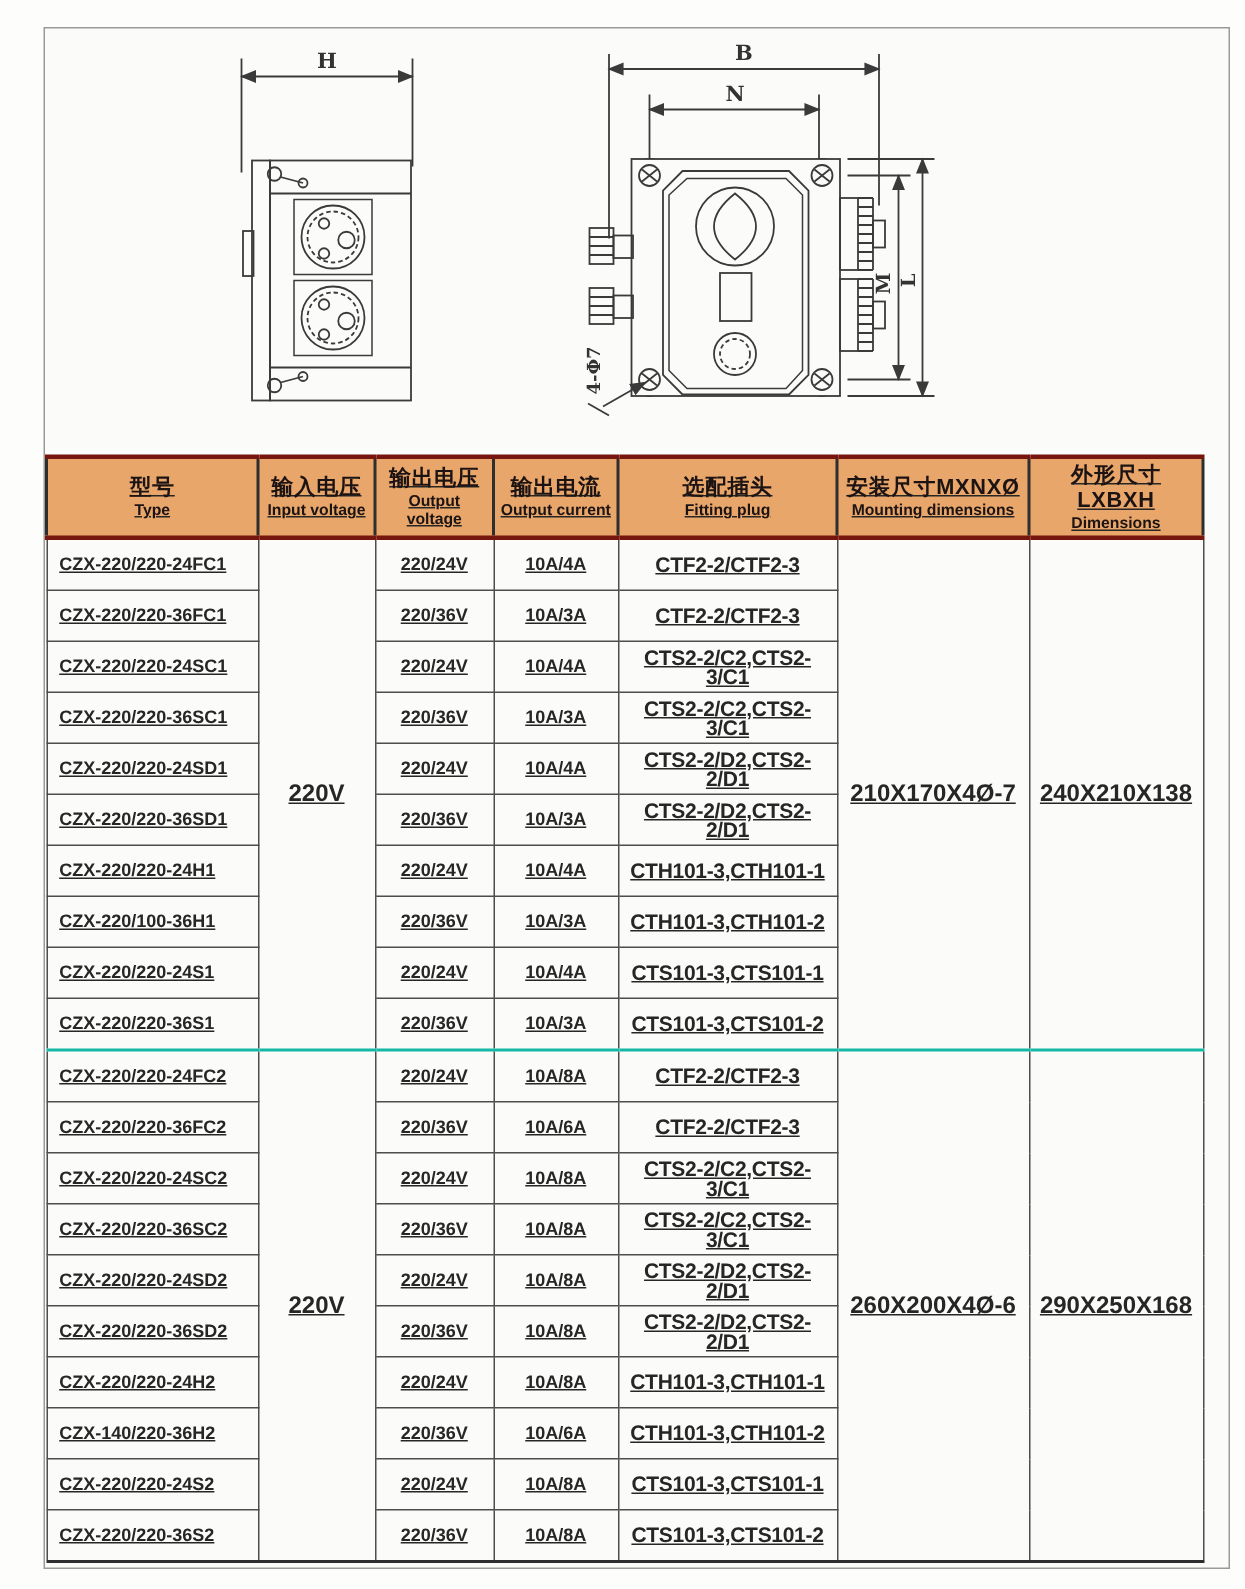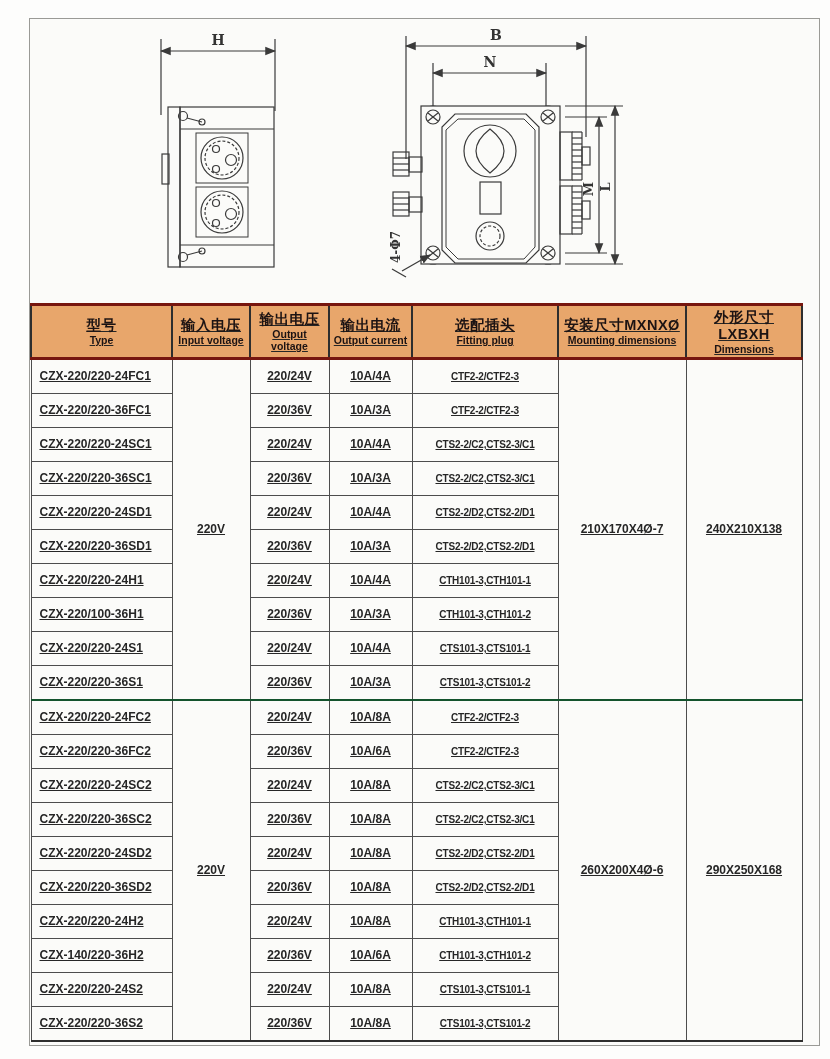--- a/index.html
+++ b/index.html
@@ -43,23 +43,23 @@
   table.spec th .zh{display:block;font-size:14.5px;letter-spacing:0.5px;line-height:17px;}
   table.spec th .en{display:block;font-size:10.5px;line-height:12px;font-weight:bold;}
   table.spec td{
     border:1px solid #4d4d4d;
     height:33px;padding:0 3px;
     text-align:center;vertical-align:middle;
     background:#fbfbf9;
     line-height:13px;
   }
   table.spec td.c-type{text-align:left;padding-left:8px;margin-top:11px;}
-  table.spec td.c-plug{font-size:10px;letter-spacing:-0.2px;}
-  table.spec td.c-merged{font-size:12px;}
-  table.spec tr.group-start td{border-top:2px solid #14532d;}
+  table.spec td.c-plug{font-size:14px;letter-spacing:-0.2px;}
+  table.spec td.c-merged{font-size:16px;}
+  table.spec tr.group-start td{border-top:2px solid #14b8a6;}
   table.spec{border-bottom:2px solid #2e2e2e;text-decoration:underline;}
 </style>
 </head>
 <body>
 
 <div class="frame">
 
   <svg class="drawing-area" viewBox="0 0 789 284">
     <defs>
       <marker id="arr" viewBox="0 0 10 10" refX="9" refY="5" markerWidth="9" markerHeight="9" orient="auto-start-reverse">

